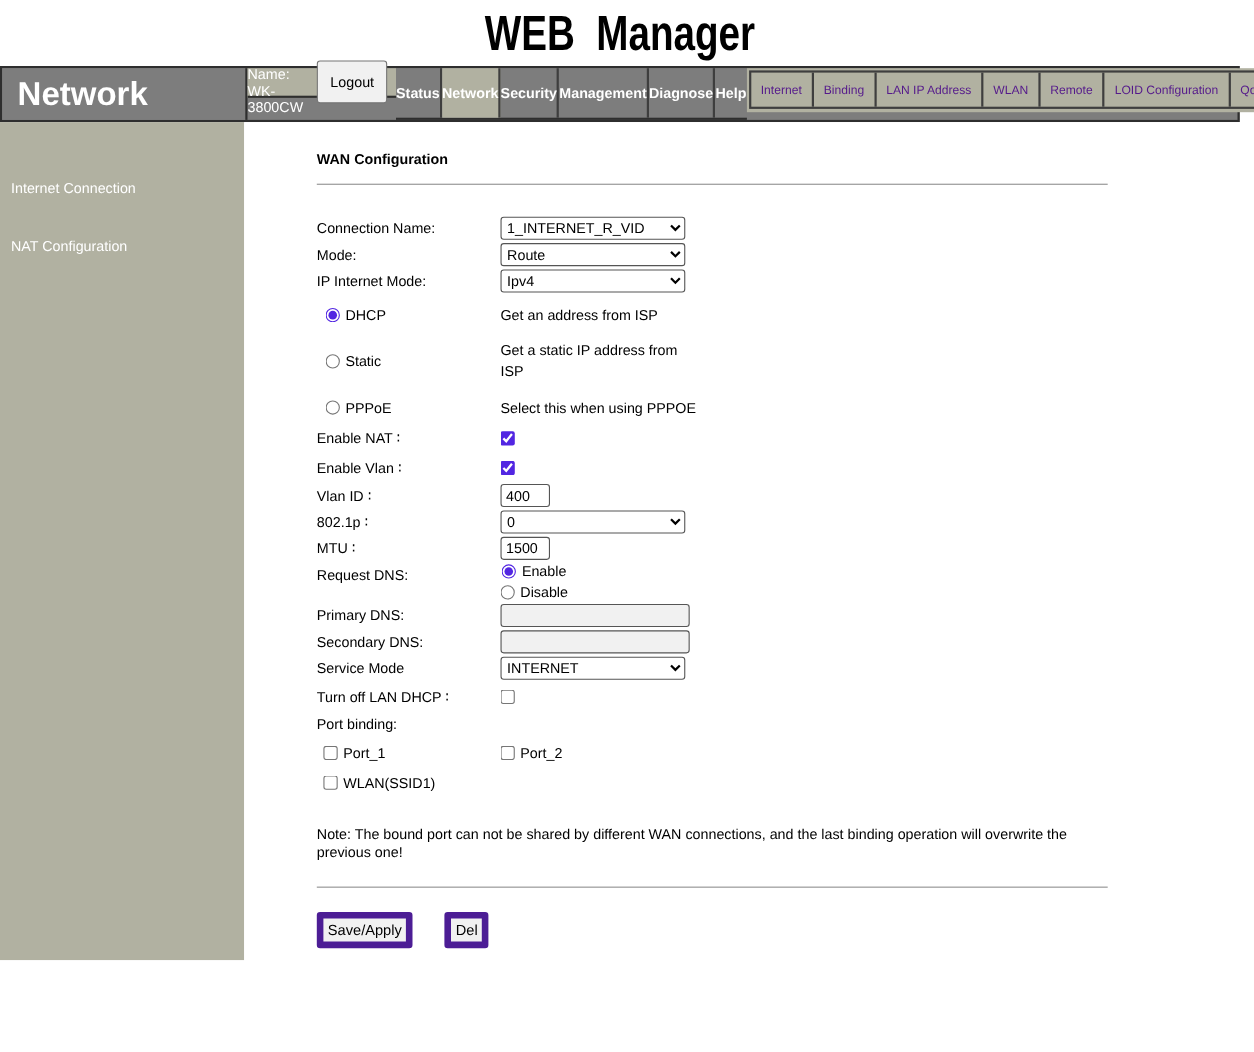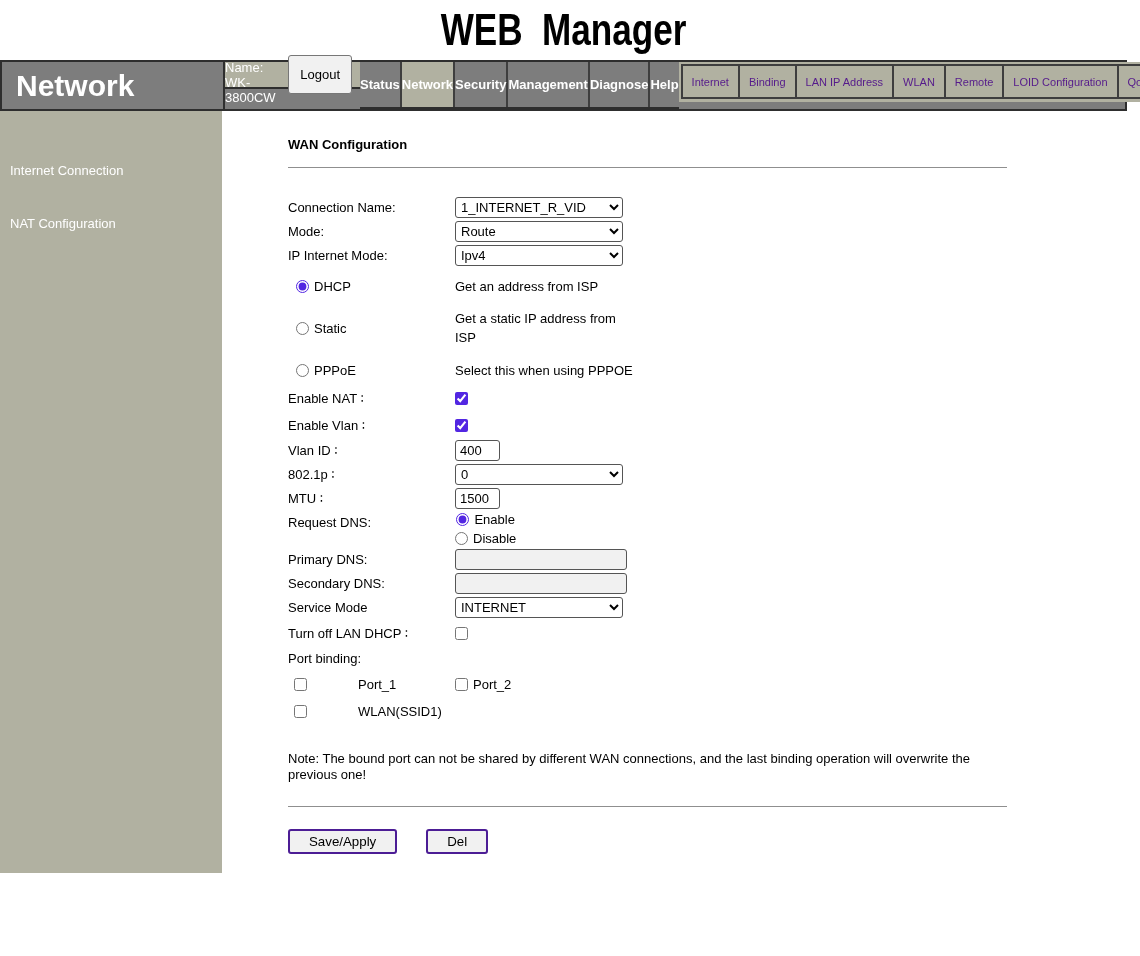--- a/index.html
+++ b/index.html
@@ -103,29 +103,29 @@
   .radio-row .label-cell { display: flex; align-items: center; padding-left: 8px; }
   .static-desc { width: 178px; line-height: 19px; }
   .static-row { min-height: 44px; }
 
   .check-row { min-height: 24px; }
   .dns-stack { display: flex; flex-direction: column; gap: 4px; justify-content: flex-end; }
   .dns-stack label { display: flex; align-items: center; font-size: 13px; }
   .request-dns-row { align-items: flex-start; }
   .request-dns-row .label-cell { padding-top: 3px; }
 
-  .port-label-cell { padding-left: 6px; display: flex; align-items: center; gap: 46px; }
+  .port-label-cell { padding-left: 6px; display: flex; align-items: center; }
 
   .note-text { margin-top: 28px; font-size: 13px; line-height: 15.5px; width: 719px; }
 
   .buttons-row { margin-top: 22px; display: flex; gap: 29px; }
   .form-btn {
     font-family: "Liberation Sans", sans-serif;
-    font-size: 13.3px; background: #f1f1f1; border: 2px solid #4c1d95;
-    border-radius: 3px; padding: 3px 19px; color: #000; cursor: pointer;
+    font-size: 13.3px; background: #f1f1f1; border: 6px solid #4c1d95;
+    border-radius: 3px; padding: 3px 4px; color: #000; cursor: pointer;
   }
 </style>
 </head>
 <body>
 
 <div class="page-title-wrap">
   <div class="page-title">WEB  Manager</div>
 </div>
 
 <div class="header-block">

